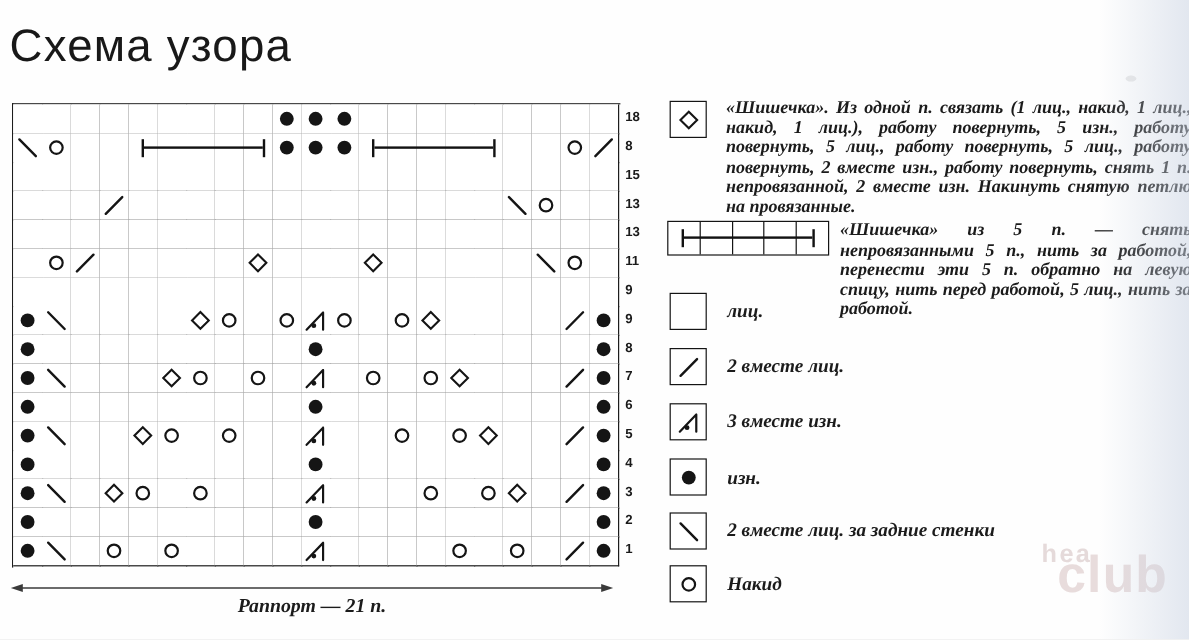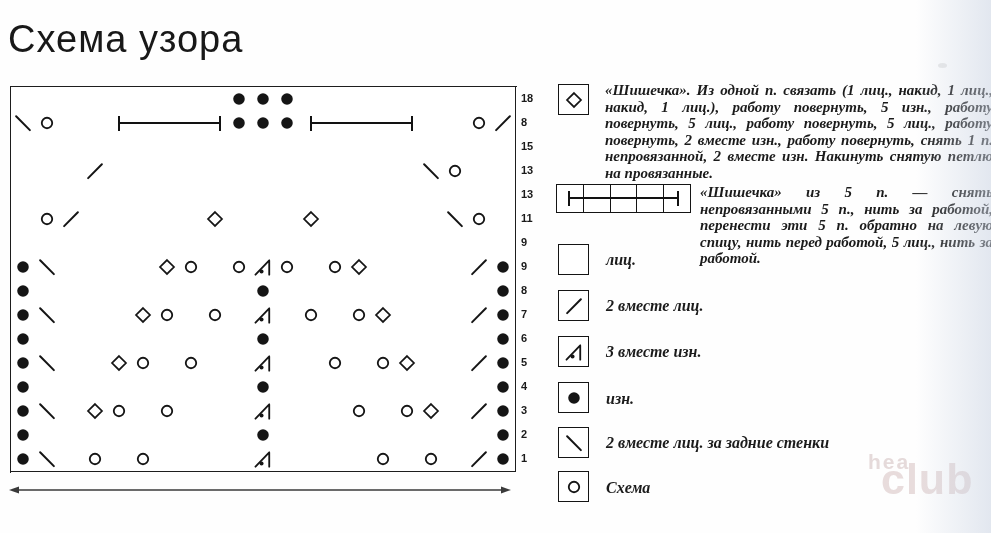--- a/index.html
+++ b/index.html
@@ -757,20 +757,21 @@
       <div class="rownum" style="top: 312px;">3</div>
       <div class="rownum" style="top: 336px;">2</div>
       <div class="rownum" style="top: 360px;">1</div>
     </div>
 
   <svg class="abs" style="left:8px;top:484px" width="504" height="12" viewBox="0 0 504 12">
     <line x1="9" y1="6" x2="495" y2="6" stroke="#3a3a3a" stroke-width="1.3"></line>
     <polygon points="1,6 11,2.6 11,9.4" fill="#3a3a3a"></polygon>
     <polygon points="503,6 493,2.6 493,9.4" fill="#3a3a3a"></polygon>
   </svg>
+  <div class="abs" id="rapport-label">Раппорт — 21 п.</div>
 
   <div class="lgrow" style="top:84px">
     <div class="lgbox">
         <svg width="22" height="22" viewBox="0 0 24 24">
           <path d="M12 4.4 L19.6 12 L12 19.6 L4.4 12 Z" fill="none" stroke="#151515" stroke-width="1.9"></path>
         </svg>
       </div>
     <div class="lgpara" style="left:49px;top:-2px;width:388px">«Шишечка». Из одной п. связать (1 лиц., накид, 1 лиц., накид, 1 лиц.), работу повернуть, 5 изн., работу повернуть, 5 лиц., работу повернуть, 5 лиц., работу повернуть, 2 вместе изн., работу повернуть, снять 1 п. непровязанной, 2 вместе изн. Накинуть снятую петлю на провязанные.</div>
   </div>
 
@@ -831,21 +832,21 @@
       </div>
     <div class="lglabel">2 вместе лиц. за задние стенки</div>
   </div>
 
   <div class="lgrow" style="top:471px">
     <div class="lgbox">
         <svg width="22" height="22" viewBox="0 0 24 24">
           <circle cx="12" cy="12" r="5.7" fill="none" stroke="#151515" stroke-width="2"></circle>
         </svg>
       </div>
-    <div class="lglabel" style="top:8px">Схема</div>
+    <div class="lglabel" style="top:8px">Накид</div>
   </div>
 
   <div class="abs" id="watermark">
     <span id="wm-hea">hea</span>
     <span id="wm-club">club</span>
   </div>
   <div class="abs" id="smudge"></div>
   <div class="abs" id="edge-shade"></div>
 
 </div>

